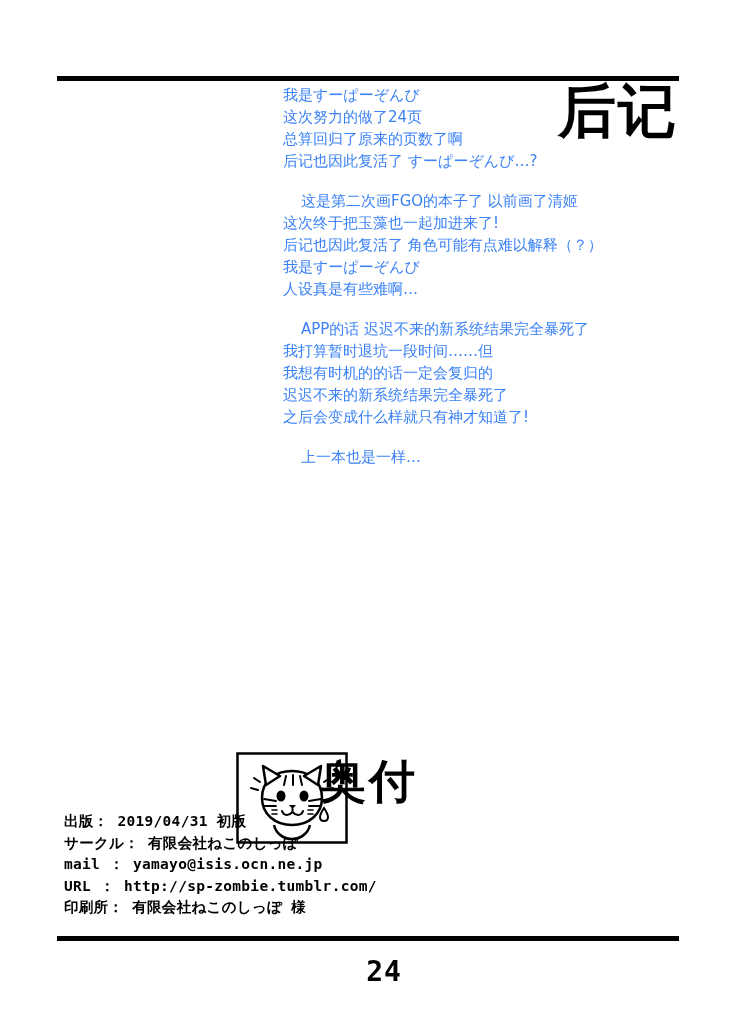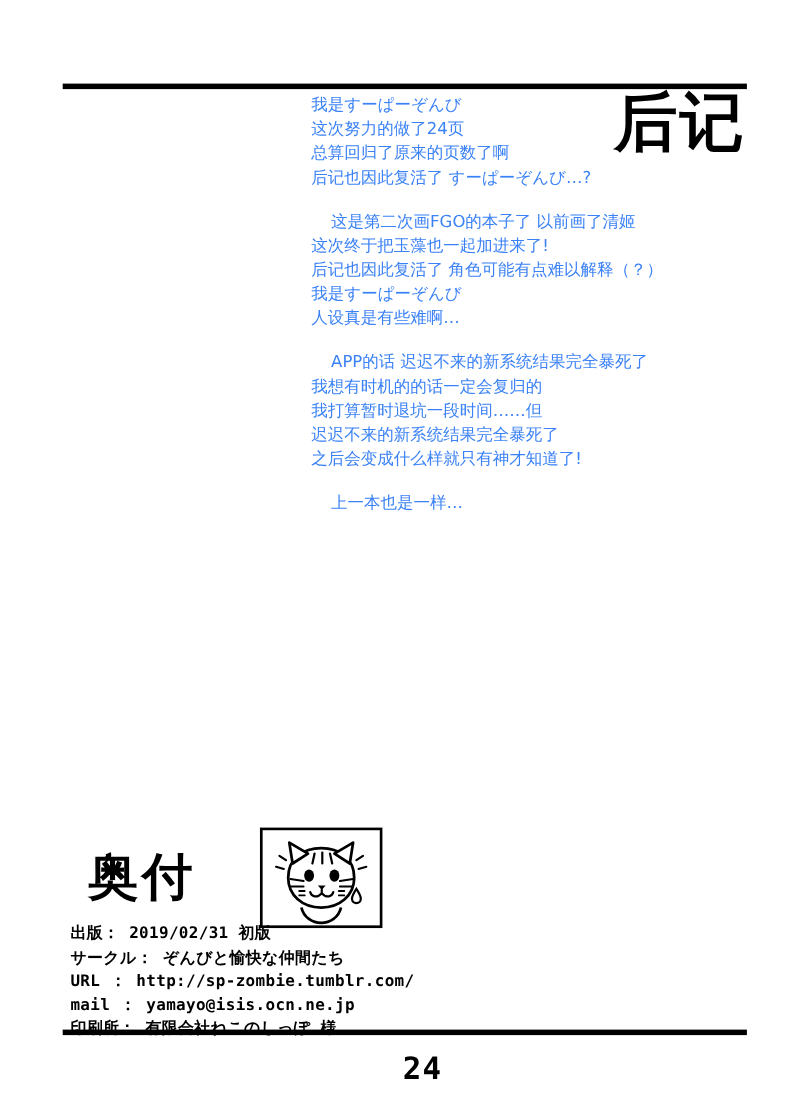--- a/index.html
+++ b/index.html
@@ -72,21 +72,22 @@
     position: absolute;
     left: 64px;
     top: 755px;
     width: 610px;
   }
   .colophon-heading {
     font-weight: bold;
     font-size: 46px;
     line-height: 52px;
     letter-spacing: 3px;
-    margin: 16px;
+    margin: 0;
+    text-align: center;
   }
   .colophon-lines {
     margin-top: 4px;
     font-family: "DejaVu Sans Mono", "Liberation Mono", monospace;
     font-size: 14.5px;
     line-height: 21.5px;
     font-weight: bold;
     letter-spacing: 0.3px;
   }
   .colophon-lines .cline {
@@ -149,22 +150,22 @@
     <p class="para">
       <span class="line indent">这是第二次画FGO的本子了 以前画了清姬</span>
       <span class="line">这次终于把玉藻也一起加进来了!</span>
       <span class="line">后记也因此复活了 角色可能有点难以解释（？）</span>
       <span class="line">我是すーぱーぞんび</span>
       <span class="line">人设真是有些难啊…</span>
     </p>
 
     <p class="para">
       <span class="line indent">APP的话 迟迟不来的新系统结果完全暴死了</span>
+      <span class="line">我打算暂时退坑一段时间……但</span>
       <span class="line">我想有时机的的话一定会复归的</span>
-      <span class="line">我打算暂时退坑一段时间……但</span>
       <span class="line">迟迟不来的新系统结果完全暴死了</span>
       <span class="line">之后会变成什么样就只有神才知道了!</span>
     </p>
 
     <p class="para">
       <span class="line indent">上一本也是一样…</span>
     </p>
 
   </div>
 
@@ -199,24 +200,24 @@
 
       <path d="M88 56 C88 56 92 62 92 65 C92 67.5 90.2 69 88 69 C85.8 69 84 67.5 84 65 C84 62 88 56 88 56 Z" fill="#ffffff" stroke="#000000" stroke-width="2"></path>
 
       <path d="M38 73 C40 82 48 87 56 87 C64 87 72 82 74 73" fill="none" stroke="#000000" stroke-width="2.5"></path>
     </svg>
   </div>
 
   <div class="colophon">
     <div class="colophon-heading">奥付</div>
     <div class="colophon-lines">
-      <span class="cline">出版： 2019/02/31 初版</span>
-      <span class="cline">サークル： ぞんびと愉快な仲間たち</span>
+      <span class="cline">出版： 2019/04/31 初版</span>
+      <span class="cline">サークル： 有限会社ねこのしっぽ</span>
+      <span class="cline">mail ： yamayo@isis.ocn.ne.jp</span>
       <span class="cline">URL ： http://sp-zombie.tumblr.com/</span>
-      <span class="cline">mail ： yamayo@isis.ocn.ne.jp</span>
       <span class="cline">印刷所： 有限会社ねこのしっぽ 様</span>
     </div>
   </div>
 
   <div class="bottom-rule"></div>
 
   <div class="page-number">24</div>
 
 </div>
 

